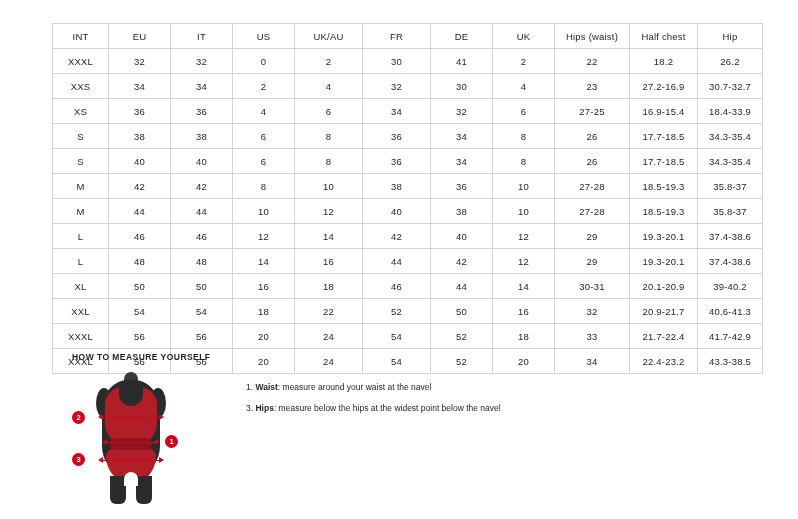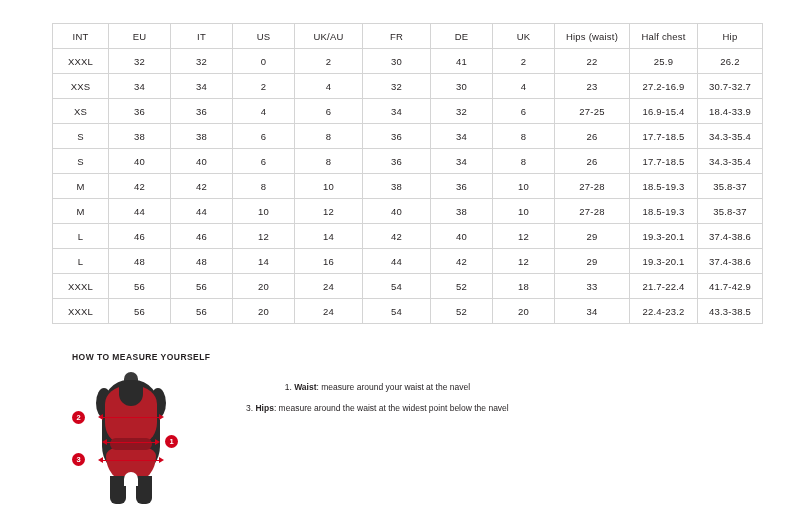--- a/index.html
+++ b/index.html
@@ -78,21 +78,20 @@
   }
   #figure-area {
     position: relative;
     width: 120px;
     height: 135px;
     flex: 0 0 120px;
   }
   #instructions {
     margin-left: 54px;
     padding-top: 10px;
-    text-align: center;
   }
   .instruction {
     font-size: 8.5px;
     line-height: 1.35;
     color: #231f20;
     margin-bottom: 10px;
     white-space: nowrap;
   }
   .instruction b { font-weight: bold; }
 
@@ -223,21 +222,21 @@
         <tr>
           <td>XXXL</td>
           <td>32</td>
           <td>32</td>
           <td>0</td>
           <td>2</td>
           <td>30</td>
           <td>41</td>
           <td>2</td>
           <td>22</td>
-          <td>25.9</td>
+          <td>18.2</td>
           <td>26.2</td>
         </tr>
         <tr>
           <td>XXS</td>
           <td>34</td>
           <td>34</td>
           <td>2</td>
           <td>4</td>
           <td>32</td>
           <td>30</td>
@@ -329,20 +328,46 @@
           <td>48</td>
           <td>48</td>
           <td>14</td>
           <td>16</td>
           <td>44</td>
           <td>42</td>
           <td>12</td>
           <td>29</td>
           <td>19.3-20.1</td>
           <td>37.4-38.6</td>
+        </tr>
+        <tr>
+          <td>XL</td>
+          <td>50</td>
+          <td>50</td>
+          <td>16</td>
+          <td>18</td>
+          <td>46</td>
+          <td>44</td>
+          <td>14</td>
+          <td>30-31</td>
+          <td>20.1-20.9</td>
+          <td>39-40.2</td>
+        </tr>
+        <tr>
+          <td>XXL</td>
+          <td>54</td>
+          <td>54</td>
+          <td>18</td>
+          <td>22</td>
+          <td>52</td>
+          <td>50</td>
+          <td>16</td>
+          <td>32</td>
+          <td>20.9-21.7</td>
+          <td>40.6-41.3</td>
         </tr>
         <tr>
           <td>XXXL</td>
           <td>56</td>
           <td>56</td>
           <td>20</td>
           <td>24</td>
           <td>54</td>
           <td>52</td>
           <td>18</td>
@@ -394,20 +419,20 @@
         <div class="badge b3">3</div>
       </div>
 
       <div id="instructions">
         <div class="instruction">
           <span>1.</span>
           <b>Waist</b><span>: measure around your waist at the navel</span>
         </div>
         <div class="instruction">
           <span>3.</span>
-          <b>Hips</b><span>: measure around the waist at the widest point below the navel</span>
+          <b>Hips</b><span>: measure below the hips at the widest point below the navel</span>
         </div>
       </div>
 
     </div>
   </div>
 
 </div>
 
 </body></html>

